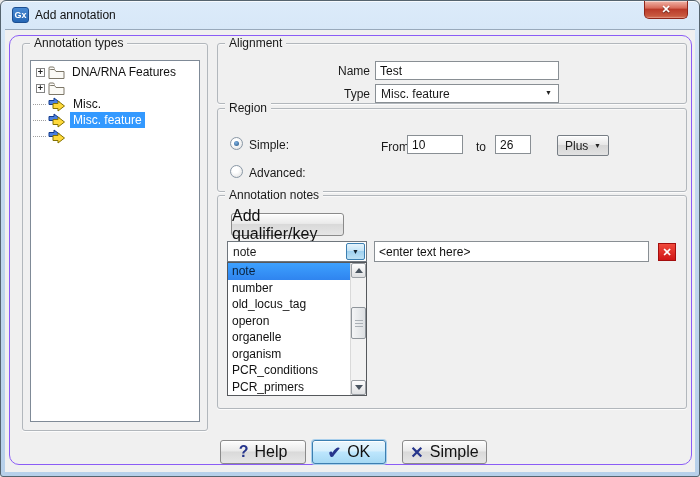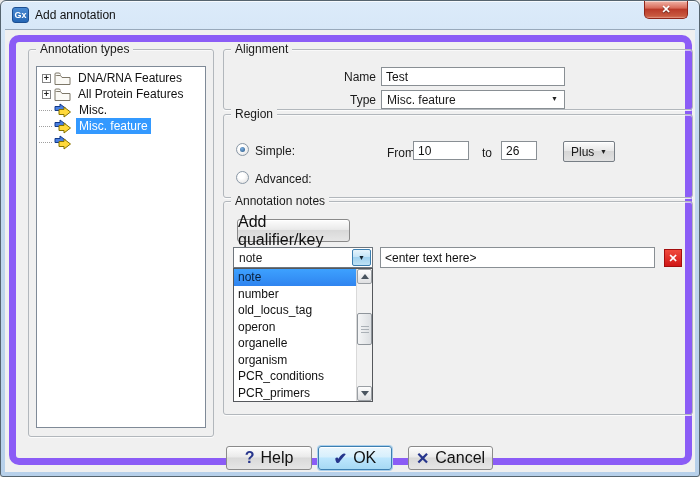--- a/index.html
+++ b/index.html
@@ -21,21 +21,21 @@
     border:1px solid #8e251a; border-top:none; border-radius:0 0 5px 5px;
     background:linear-gradient(#f0b4a8, #d96d5c 40%, #ba3b2a 50%, #c95a41 90%, #e8a18f);
     color:#fff; font-size:11px; font-weight:bold; text-align:center; line-height:16px;
     text-shadow:0 1px 1px rgba(0,0,0,.5); cursor:default;
     box-shadow:inset 0 1px 0 rgba(255,255,255,.45); }
 
   
   .content { position:absolute; left:4px; right:4px; top:28px; bottom:4px;
     background:#f0f0f0; border-top:1px solid #98a9bb; }
   .main-panel { position:absolute; left:4px; top:5px; width:683px; height:430px;
-    background:#f0f0f0; border:7px solid #8b5cf6; border-radius:10px; }
+    background:#f0f0f0; border:1px solid #8b5cf6; border-radius:10px; }
 
   .groupbox { position:absolute; border:1px solid #b2b7bc; border-radius:3px;
     box-shadow:0 1px 0 rgba(255,255,255,.8), inset 0 1px 0 rgba(255,255,255,.6); }
   .group-label { position:absolute; top:-8px; left:7px; background:#f0f0f0; padding:0 4px;
     font-size:12px; color:#1a1a1a; white-space:nowrap; }
 
   
   .gb-types { left:12px; top:7px; width:186px; height:388px; }
   .treebox { position:absolute; left:7px; top:16px; right:7px; bottom:8px;
     background:#fff; border:1px solid #7f8a97; overflow:hidden; padding-top:3px; }
@@ -143,21 +143,20 @@
           </div>
 
           <div class="tree-row">
             <span class="expander">+</span>
             <span class="ticon">
               <svg width="17" height="13" viewBox="0 0 17 13">
                   <path d="M1 3.5 h5.5 l1.5 2 H16 v7 H1 z" fill="#fbfaf6" stroke="#7d7768"></path>
                   <path d="M1 3.5 V2 q0-1 1-1 h3.5 l1 1.5" fill="#fbfaf6" stroke="#7d7768"></path>
                 </svg>
             </span>
-            <span class="tlabel">All Protein Features</span>
           </div>
 
           <div class="tree-row">
             <span class="connector"></span>
             <span class="ticon">
               <svg width="18" height="15" viewBox="0 0 18 15">
                   <path d="M1 3.5 h5 V1 l6 4.5 -6 4.5 V7.5 h-5 z" fill="#4a7fe0" stroke="#123a8a"></path>
                   <path d="M5 6.5 h5 V4 l6.5 5 -6.5 5 V11.5 h-5 z" fill="#ffd93b" stroke="#857200"></path>
                 </svg>
             </span>
@@ -263,18 +262,18 @@
       <div class="push-btn" style="left:210px; top:404px; width:86px; height:24px;">
         <span class="btn-icon">?</span>
         <span>Help</span>
       </div>
       <div class="push-btn default" style="left:302px; top:404px; width:74px; height:24px;">
         <span class="btn-icon">✔</span>
         <span>OK</span>
       </div>
       <div class="push-btn" style="left:392px; top:404px; width:85px; height:24px;">
         <span class="btn-icon">✕</span>
-        <span>Cancel</span>
+        <span>Simple</span>
       </div>
 
     </div>
   </div>
 </div>
 
 </body></html>

